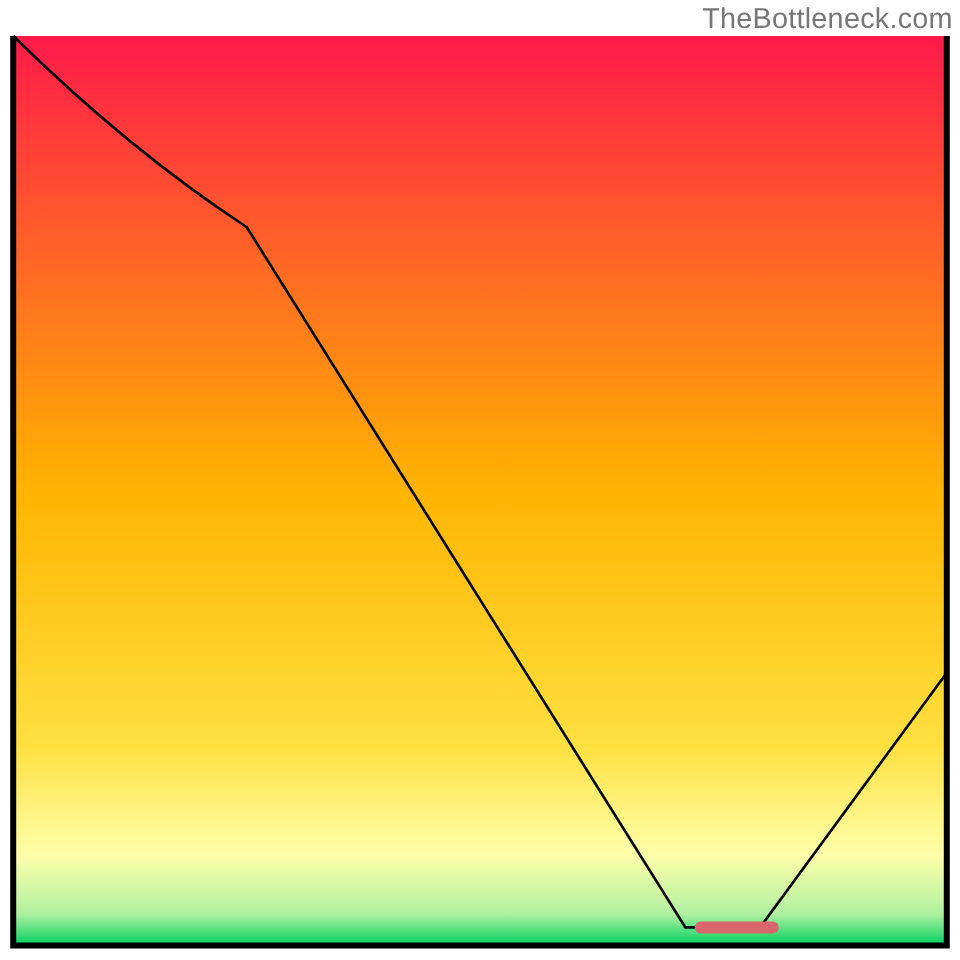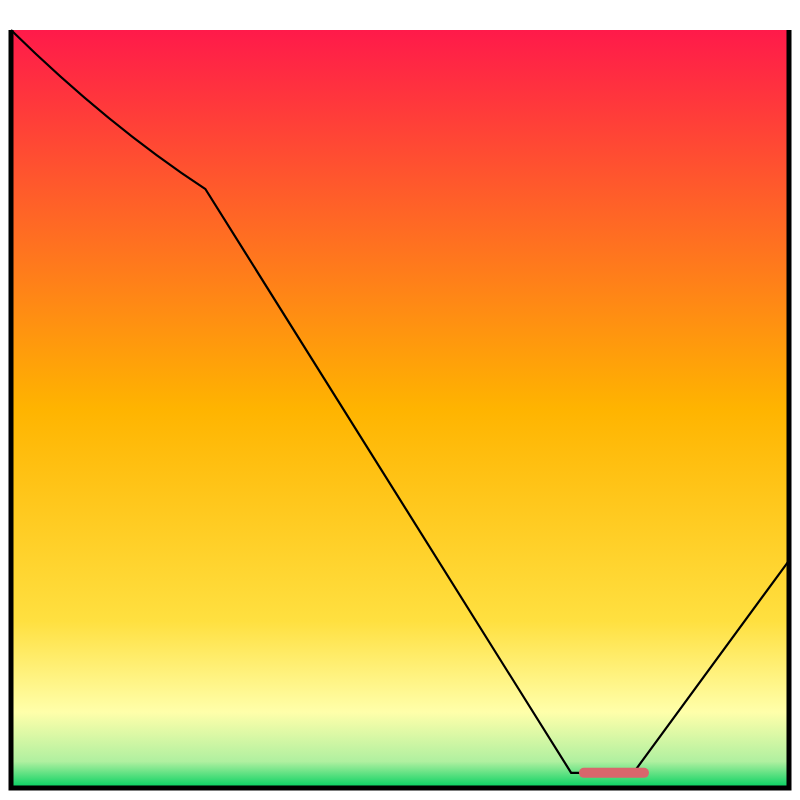--- a/index.html
+++ b/index.html
@@ -28,20 +28,21 @@
   svg {
     position: absolute;
     left: 0;
     top: 0;
   }
 </style>
 </head>
 <body>
 
 <div class="frame">
+  <div class="watermark">TheBottleneck.com</div>
   <svg id="plot" width="800" height="800">
     <defs>
       <linearGradient id="bg-grad" x1="0" y1="0" x2="0" y2="1">
           <stop offset="0%" stop-color="#ff1a4a"></stop>
           <stop offset="50%" stop-color="#ffb400"></stop>
           <stop offset="78%" stop-color="#ffe040"></stop>
           <stop offset="90%" stop-color="#ffffaa"></stop>
           <stop offset="96.5%" stop-color="#b0f0a0"></stop>
           <stop offset="100%" stop-color="#00d060"></stop>
         </linearGradient>

